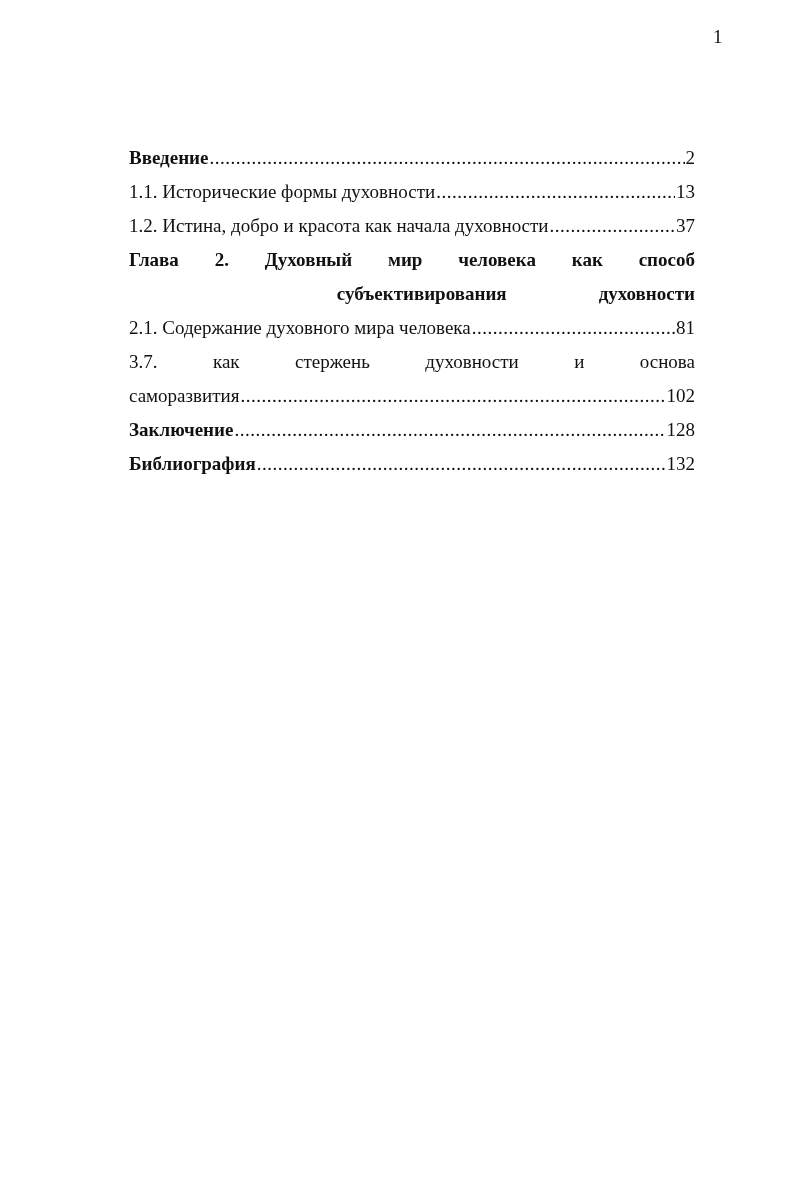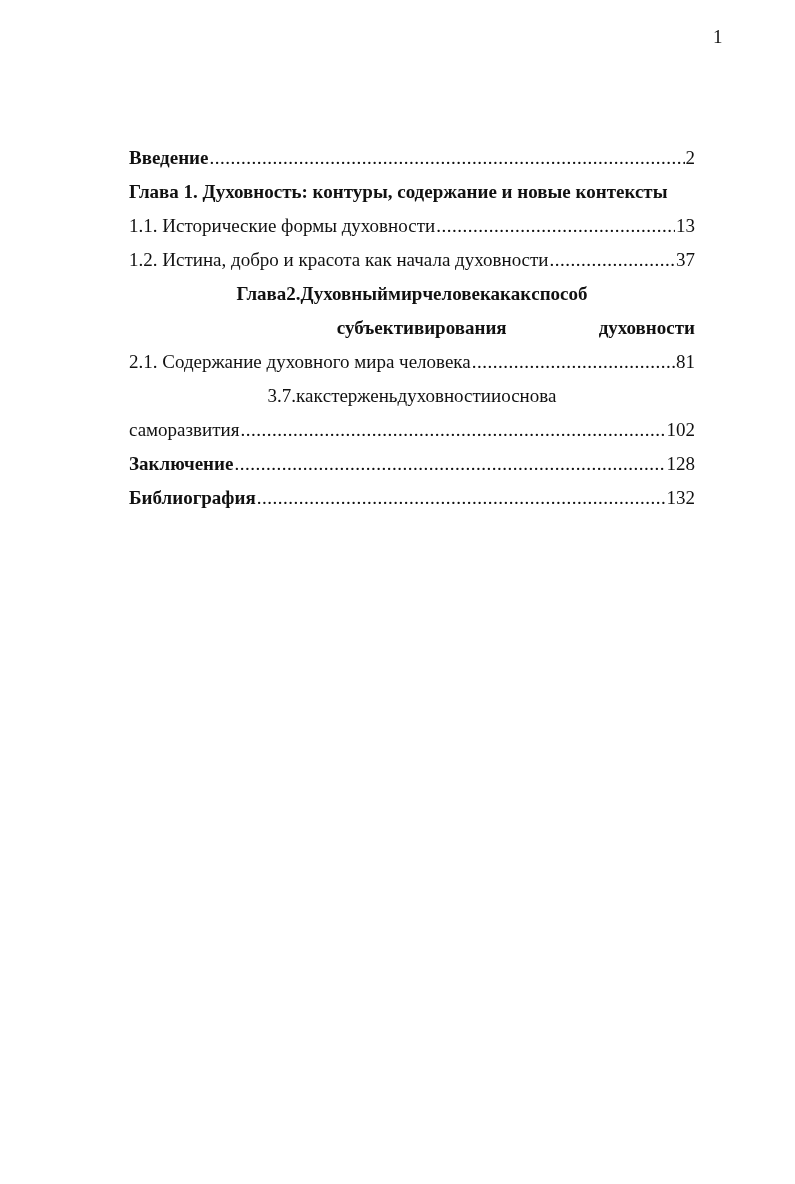--- a/index.html
+++ b/index.html
@@ -6,40 +6,37 @@
     body { width: 795px; height: 1184px; position: relative; overflow: hidden;
       font-family: "Liberation Serif", serif; color: #111; }
     .page-num { position: absolute; top: 26px; left: 713px; font-size: 19px; }
     .toc { position: absolute; left: 129px; top: 141px; width: 566px; }
     .line { font-size: 19px; line-height: 34px; height: 34px; white-space: nowrap; display: flex; align-items: baseline; }
     .bold { font-weight: bold; }
     .title { flex: 0 0 auto; }
     .dots { flex: 1 1 auto; overflow: hidden; white-space: nowrap; margin: 0 1px; }
     .dots::after { content: "....................................................................................................................................................................................................................."; letter-spacing: 0.5px; font-weight: normal; }
     .pg { flex: 0 0 auto; font-weight: normal; }
-    .justify { display: flex; justify-content: center; }
+    .justify { display: flex; justify-content: space-between; }
     .just-left { display: flex; justify-content: flex-end; }
     .just-left span + span { margin-left: 92px; }
   </style>
 </head>
 <body>
 
 <div class="page-num">1</div>
 
 <div class="toc">
 
   <div class="line bold">
     <span class="title">Введение</span>
     <span class="dots"></span>
     <span class="pg">2</span>
   </div>
 
-  <div class="line bold">
-    <span class="title">Глава 1. Духовность: контуры, содержание и новые контексты</span>
-  </div>
 
   <div class="line">
     <span class="title">1.1. Исторические формы духовности</span>
     <span class="dots"></span>
     <span class="pg">13</span>
   </div>
 
   <div class="line">
     <span class="title">1.2. Истина, добро и красота как начала духовности</span>
     <span class="dots"></span>

